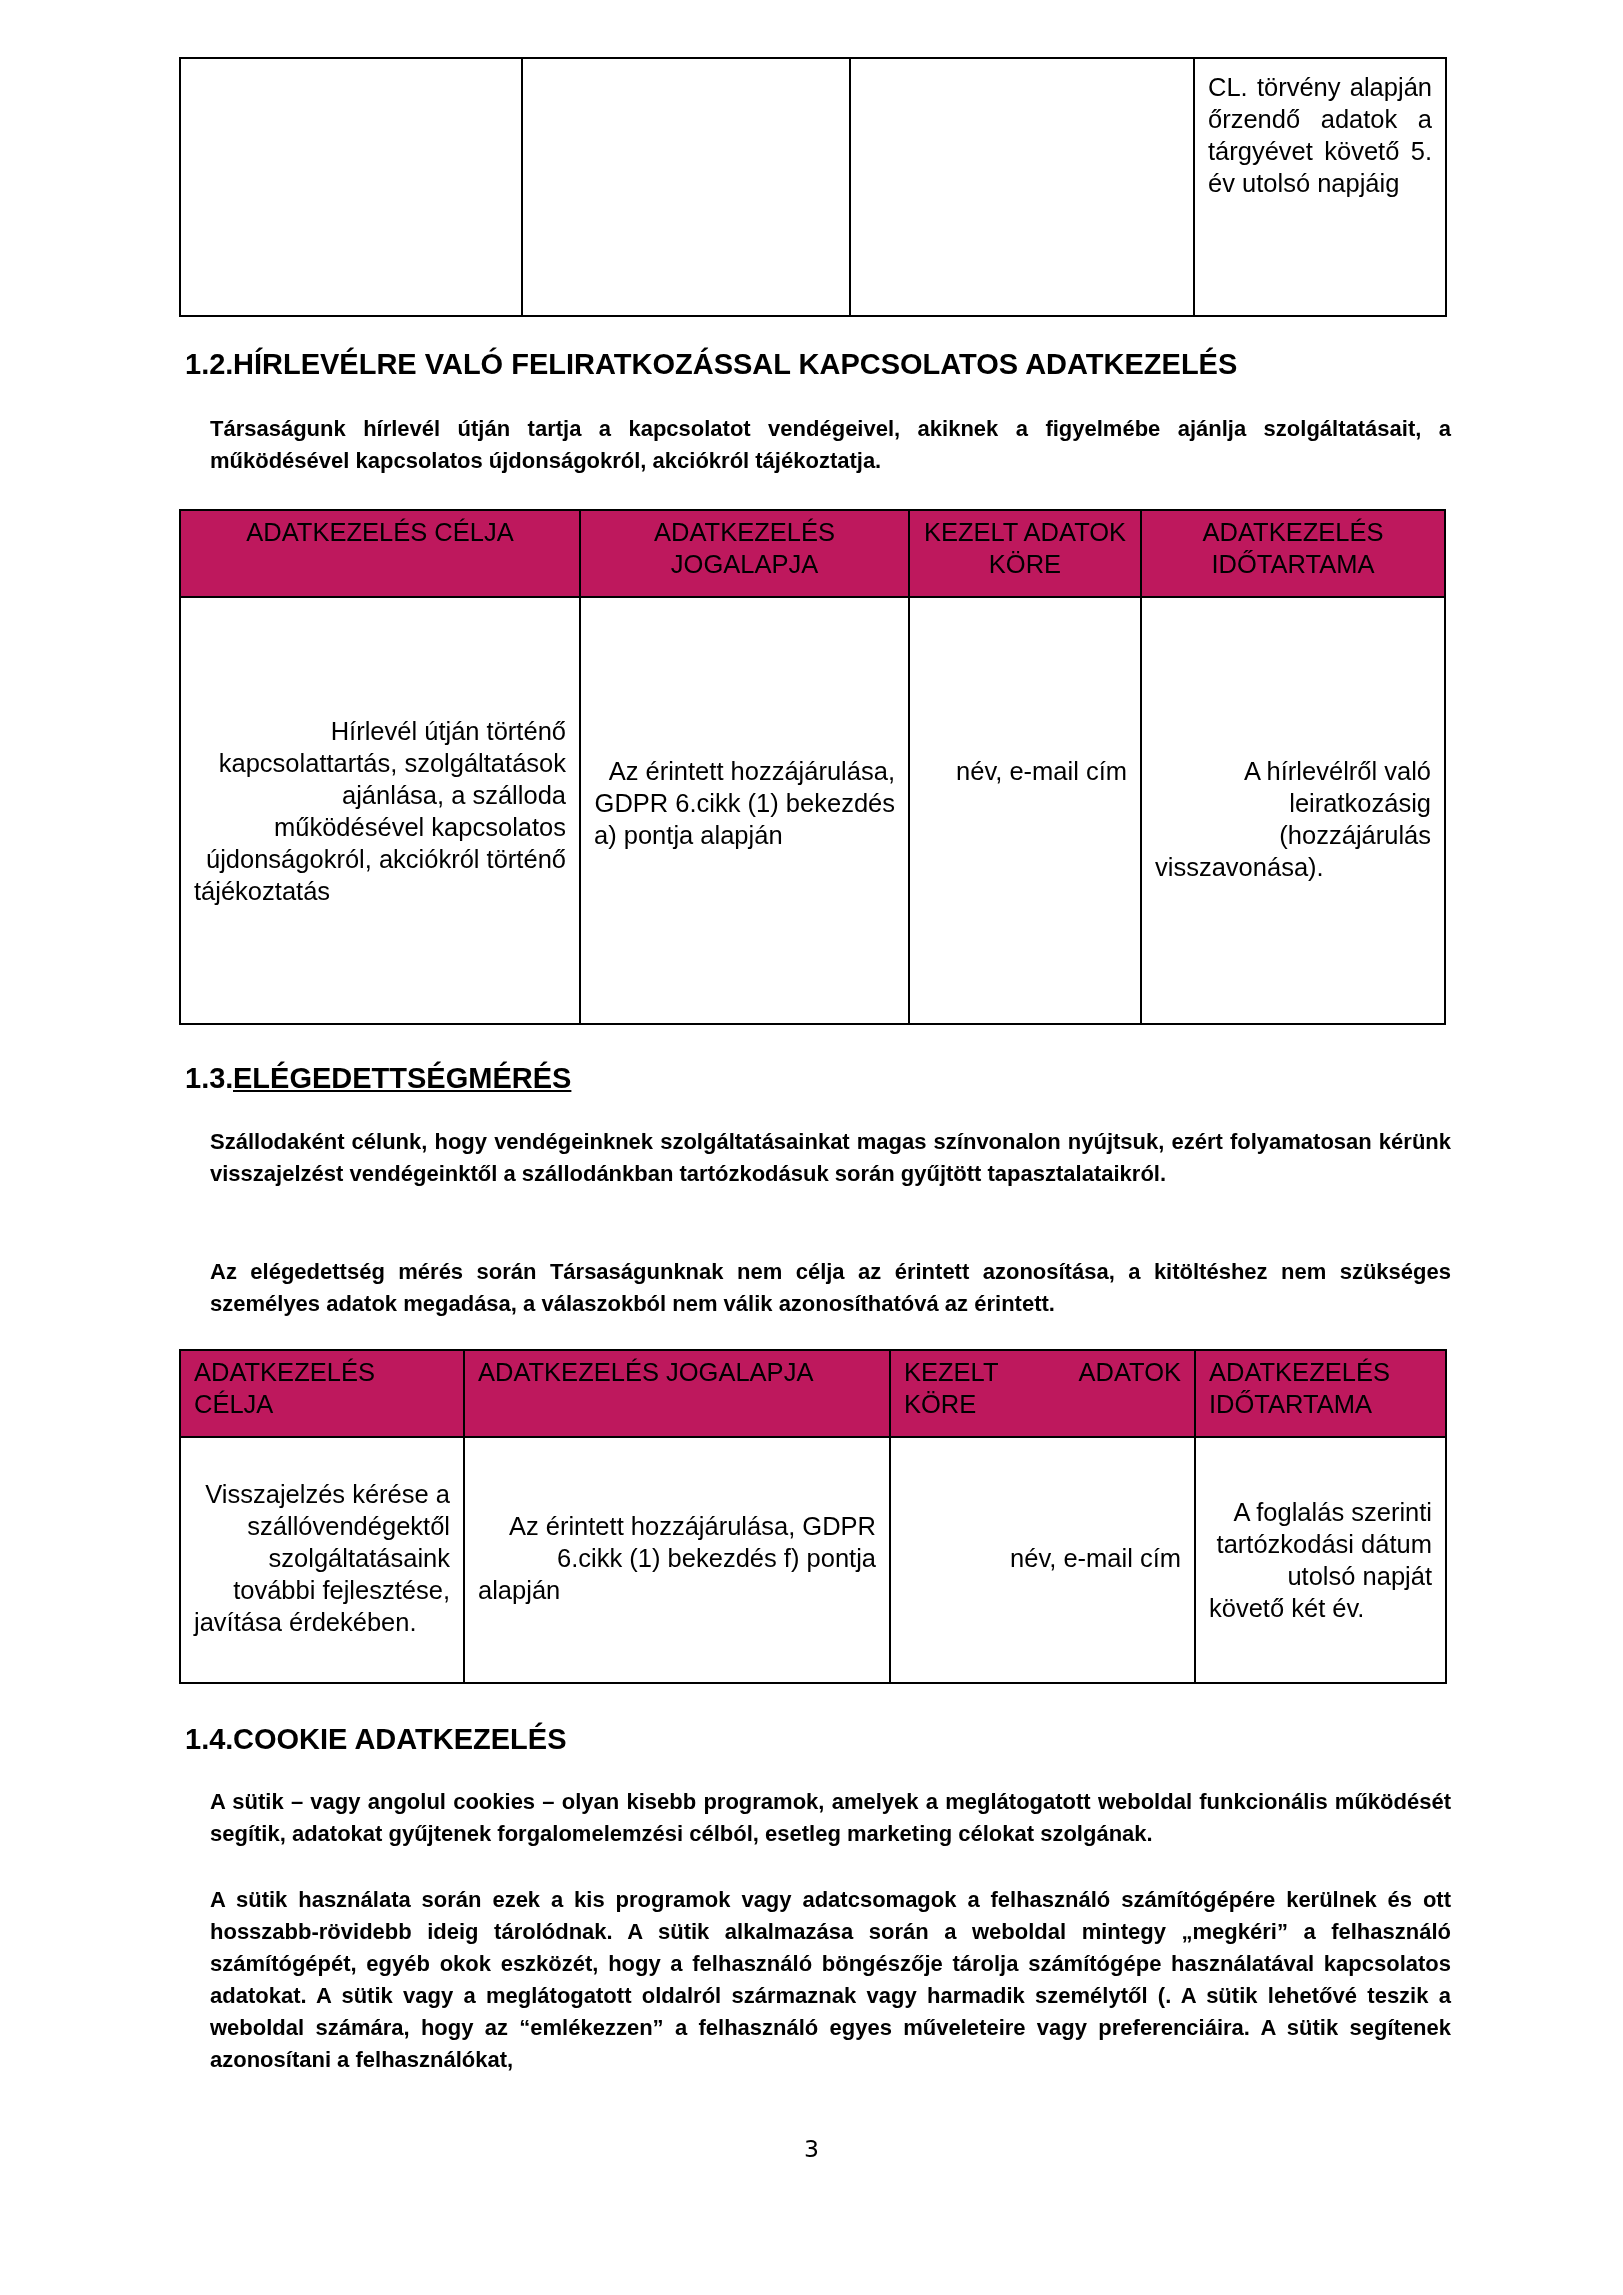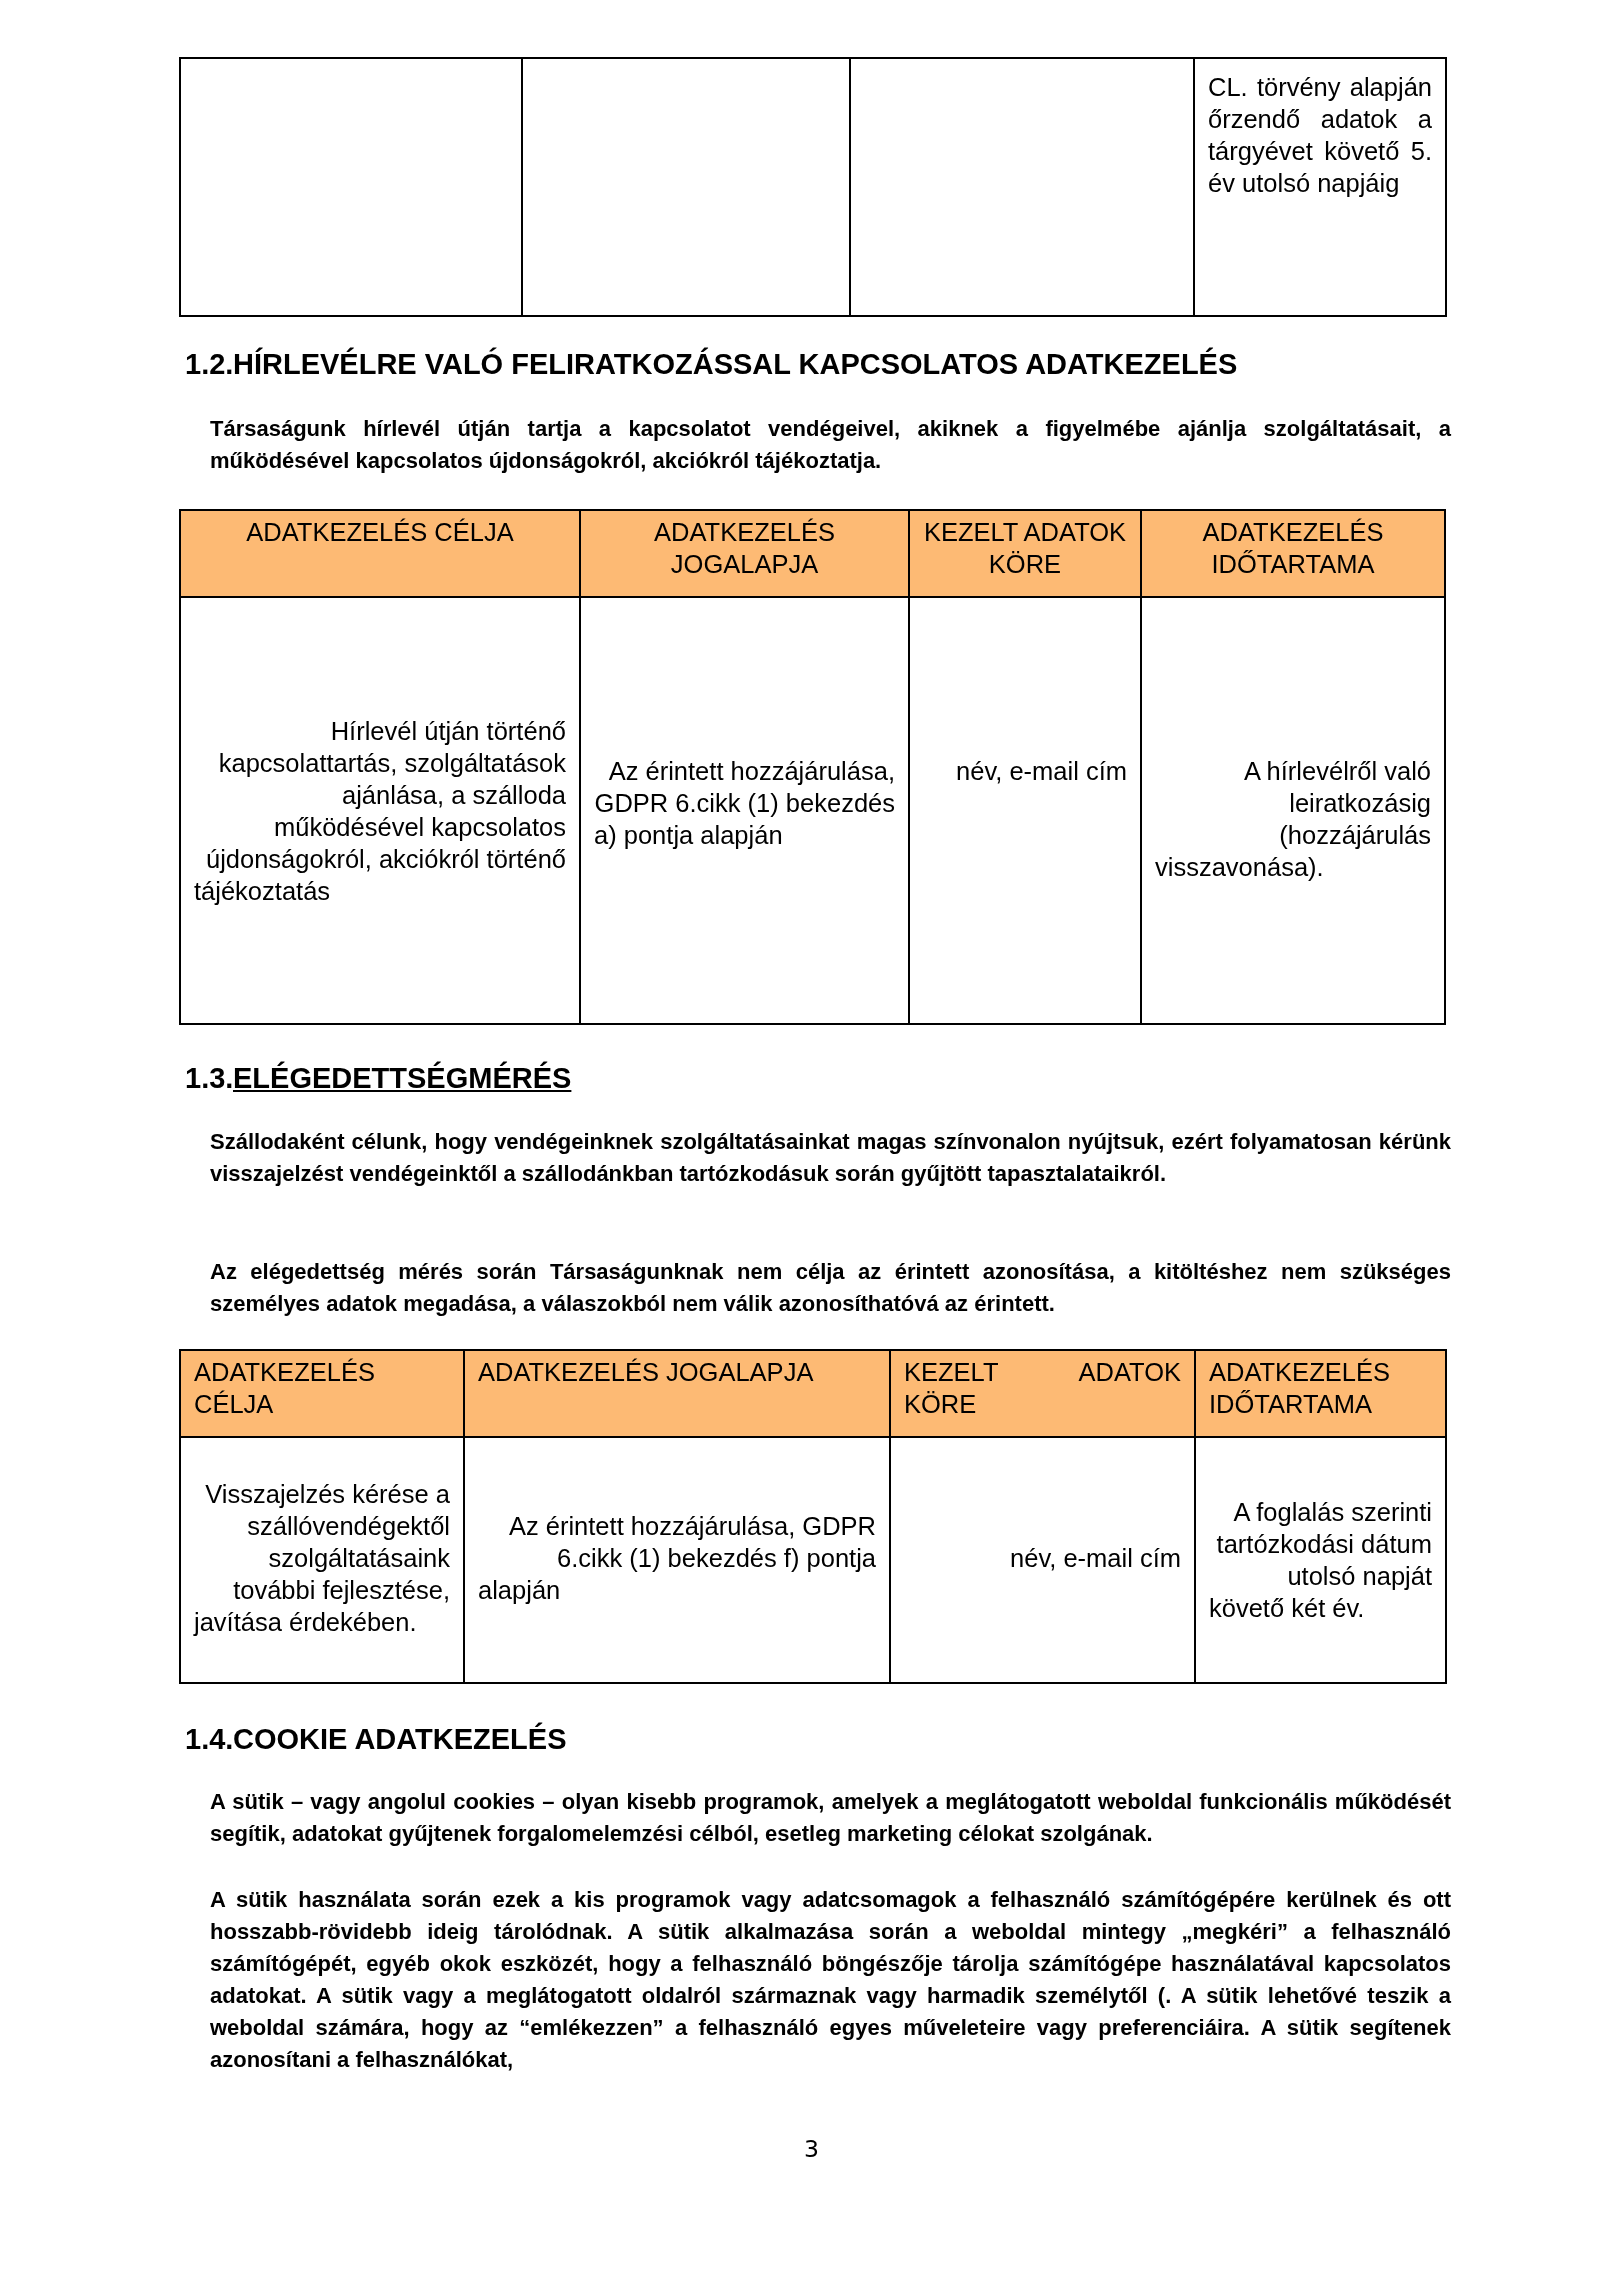--- a/index.html
+++ b/index.html
@@ -1,21 +1,21 @@
 <!DOCTYPE html>
 <html style="font-size:10.5px"><head>
 <meta charset="utf-8">
 <style>
   html, body { margin: 0; padding: 0; background: #ffffff; }
   body { width: 1623px; height: 2295px; position: relative; overflow: hidden;
          font-family: "Liberation Sans", sans-serif; color: #000; }
   table.doc { position: absolute; border-collapse: collapse; table-layout: fixed;
               font-family: "Liberation Sans", sans-serif; font-size: 25.5px; line-height: 32px; }
   table.doc td, table.doc th { border: 2px solid #000; padding: 16px 13px; vertical-align: top; font-weight: normal; }
-  table.doc th { background: #fdba74; }
+  table.doc th { background: #be185d; }
   .just { text-align: justify; text-align-last: left; }
   .center { text-align: center; }
   .vmid { vertical-align: middle !important; text-align: right; }
   .heading { position: absolute; left: 185px; font-weight: bold; font-size: 29px; line-height: 31px; letter-spacing: 0; white-space: nowrap; }
   .heading .num { display: inline-block; width: 48px; }
   .para { position: absolute; left: 210px; width: 1241px; font-size: 22px; line-height: 32px;
           text-align: justify; text-align-last: left; font-weight: bold; }
   .pagenum { position: absolute; left: 0; width: 1623px; top: 2135px; text-align: center;
              font-family: "DejaVu Sans", sans-serif; font-size: 23.6px; }
 </style>

